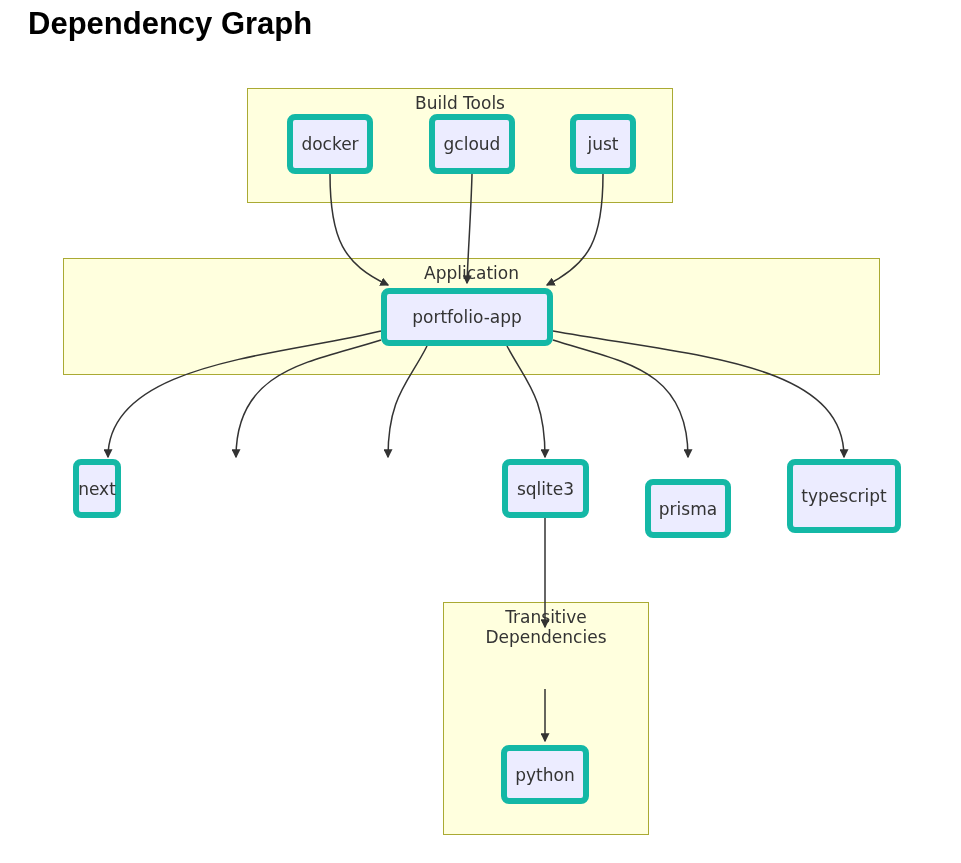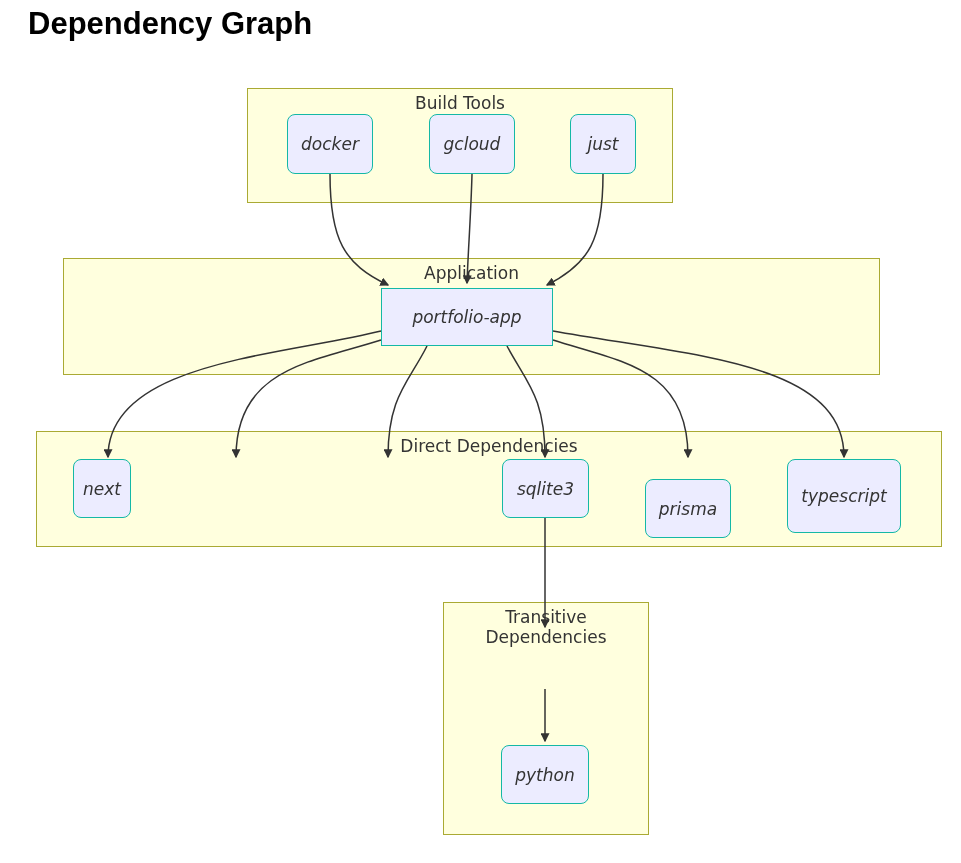--- a/index.html
+++ b/index.html
@@ -40,51 +40,47 @@
   }
   .edges-layer {
     position: absolute;
     left: 0;
     top: 0;
     z-index: 2;
   }
   .node {
     position: absolute;
     background: #ececff;
-    border: 1px solid #14b8a6;
+    border: 6px solid #14b8a6;
     border-radius: 8px;
     display: flex;
     align-items: center;
     justify-content: center;
     font-size: 17px;
     color: #333333;
     z-index: 3;
     box-sizing: border-box;
-    font-style: italic;
   }
-  .node.square { border-radius: 0; }
+  .node.square { border-radius: 8px; }
 </style>
 </head>
 <body>
 
 <div class="canvas">
 
   <h1 class="page-title">Dependency Graph</h1>
 
   <div class="cluster" style="left:247px; top:88px; width:424px; height:113px;">
     <div class="cluster-label">Build Tools</div>
   </div>
 
   <div class="cluster" style="left:63px; top:258px; width:815px; height:115px;">
     <div class="cluster-label">Application</div>
   </div>
 
-  <div class="cluster" style="left:36px; top:431px; width:904px; height:114px;">
-    <div class="cluster-label">Direct Dependencies</div>
-  </div>
 
   <div class="cluster" style="left:443px; top:602px; width:204px; height:231px;">
     <div class="cluster-label">Transitive Dependencies</div>
   </div>
 
   <svg class="edges-layer" width="961" height="863" viewBox="0 0 961 863">
     <defs>
       <marker id="arrow" viewBox="0 0 10 10" refX="8.5" refY="5" markerWidth="9" markerHeight="9" orient="auto" markerUnits="userSpaceOnUse">
         <path d="M0,0 L10,5 L0,10 z" fill="#333333"></path>
       </marker>
@@ -111,21 +107,21 @@
     <span>just</span>
   </div>
   <div class="node" style="left:429px; top:114px; width:86px; height:60px;">
     <span>gcloud</span>
   </div>
 
   <div class="node square" style="left:381px; top:288px; width:172px; height:58px;">
     <span>portfolio-app</span>
   </div>
 
-  <div class="node" style="left:73px; top:459px; width:58px; height:59px;">
+  <div class="node" style="left:73px; top:459px; width:48px; height:59px;">
     <span>next</span>
   </div>
   <div class="node" style="left:502px; top:459px; width:87px; height:59px;">
     <span>sqlite3</span>
   </div>
   <div class="node" style="left:645px; top:479px; width:86px; height:59px;">
     <span>prisma</span>
   </div>
   <div class="node" style="left:787px; top:459px; width:114px; height:74px;">
     <span>typescript</span>

